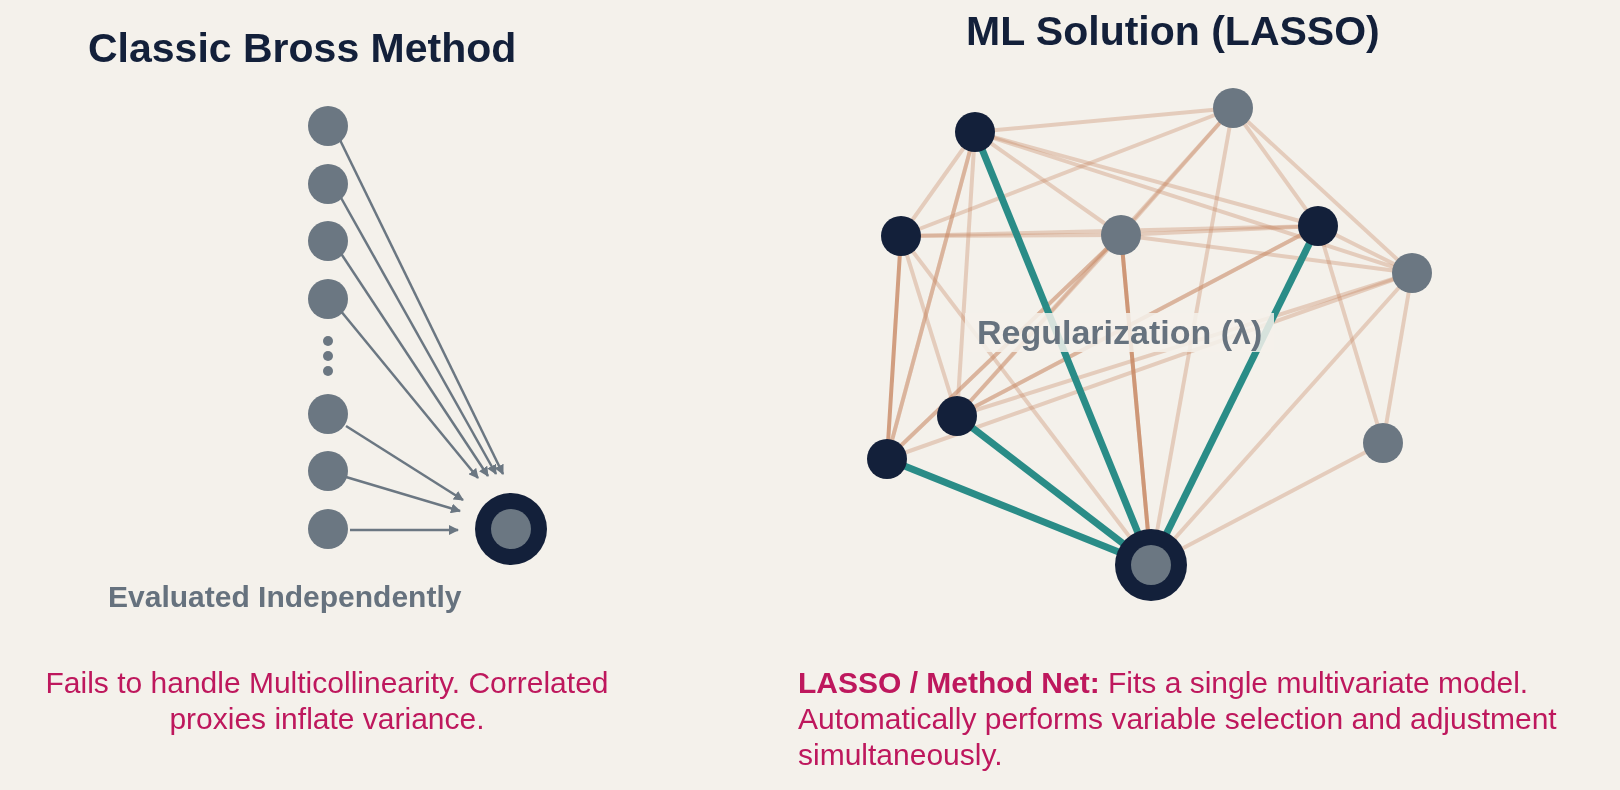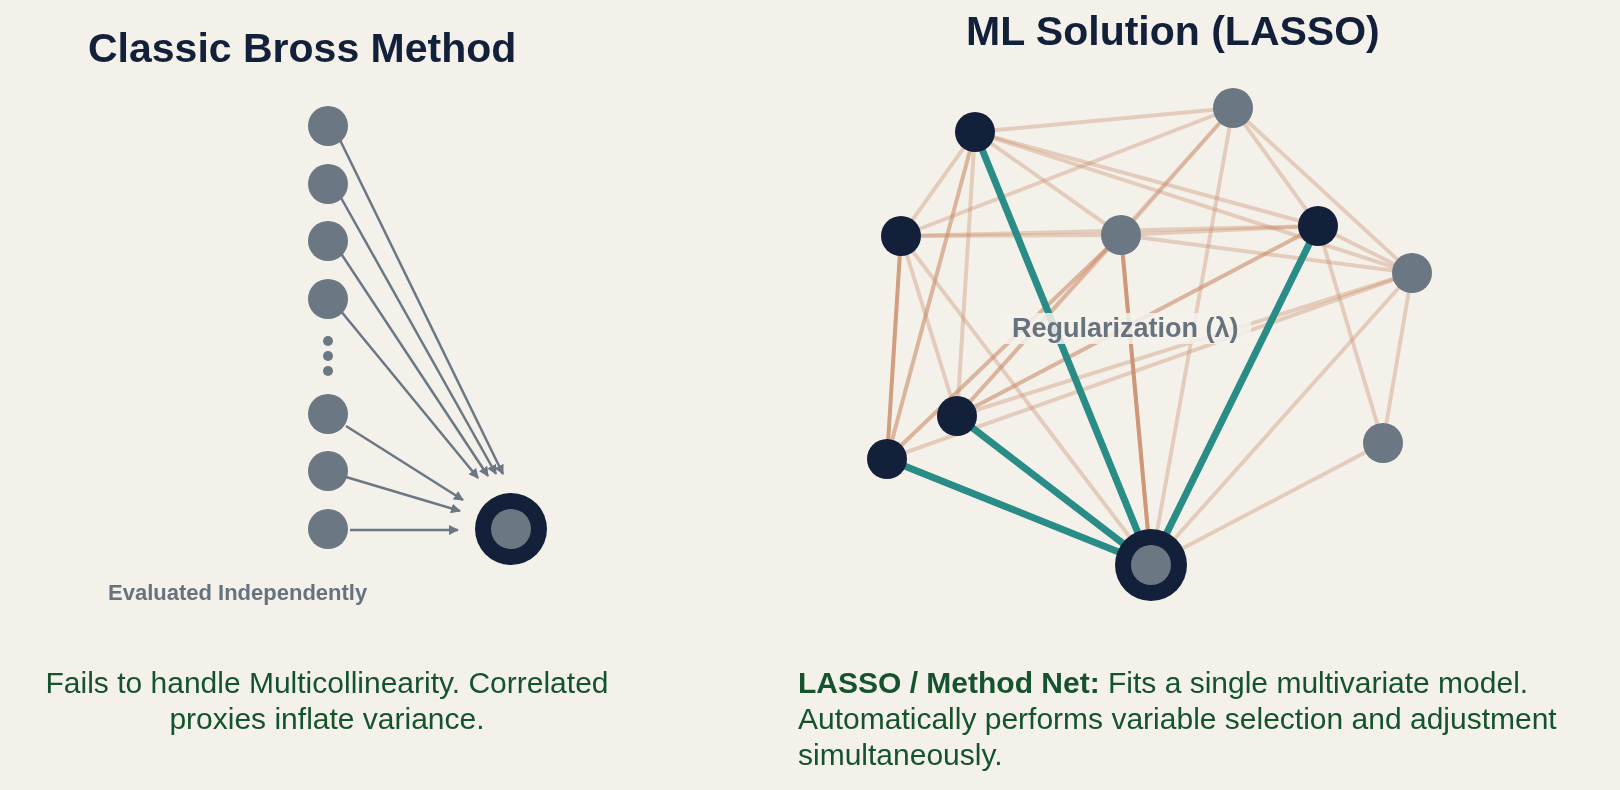--- a/index.html
+++ b/index.html
@@ -1,26 +1,26 @@
 <!DOCTYPE html>
 <html><head>
 <meta charset="utf-8">
 <style>
   html,body{margin:0;padding:0;}
   body{width:1620px;height:790px;background:#f4f1eb;position:relative;overflow:hidden;font-family:"Liberation Sans",sans-serif;}
   .title{position:absolute;top:8px;font-weight:bold;font-size:41px;color:#13203a;white-space:nowrap;}
   #t-left{left:88px;margin-top:17px;}
   #t-right{left:945px;margin-left:21px;}
   svg{position:absolute;left:0;top:0;}
-  .caption{position:absolute;font-size:30px;color:#14532d;line-height:36px;}
+  .caption{position:absolute;font-size:30px;color:#be185d;line-height:36px;}
   #cap-left{left:22px;top:665px;width:610px;text-align:center;}
   #cap-right{left:798px;top:665px;width:780px;}
   #cap-right b{font-weight:bold;}
-  .eval{position:absolute;left:108px;top:580px;font-size:22px;font-weight:bold;color:#66727e;}
-  .reg{position:absolute;left:965px;top:313px;padding:0 12px;font-size:27px;font-weight:bold;color:#66727e;background:rgba(244,241,235,0.85);margin-left:35px;}
+  .eval{position:absolute;left:108px;top:580px;font-size:30px;font-weight:bold;color:#66727e;}
+  .reg{position:absolute;left:965px;top:313px;padding:0 12px;font-size:34px;font-weight:bold;color:#66727e;background:rgba(244,241,235,0.85);}
 </style>
 </head>
 <body>
 
 <div class="title" id="t-left">Classic Bross Method</div>
 <div class="title" id="t-right">ML Solution (LASSO)</div>
 
 <svg width="1620" height="790">
   <defs>
     <marker id="arr" markerWidth="10" markerHeight="10" refX="9" refY="5" orient="auto" markerUnits="userSpaceOnUse">

